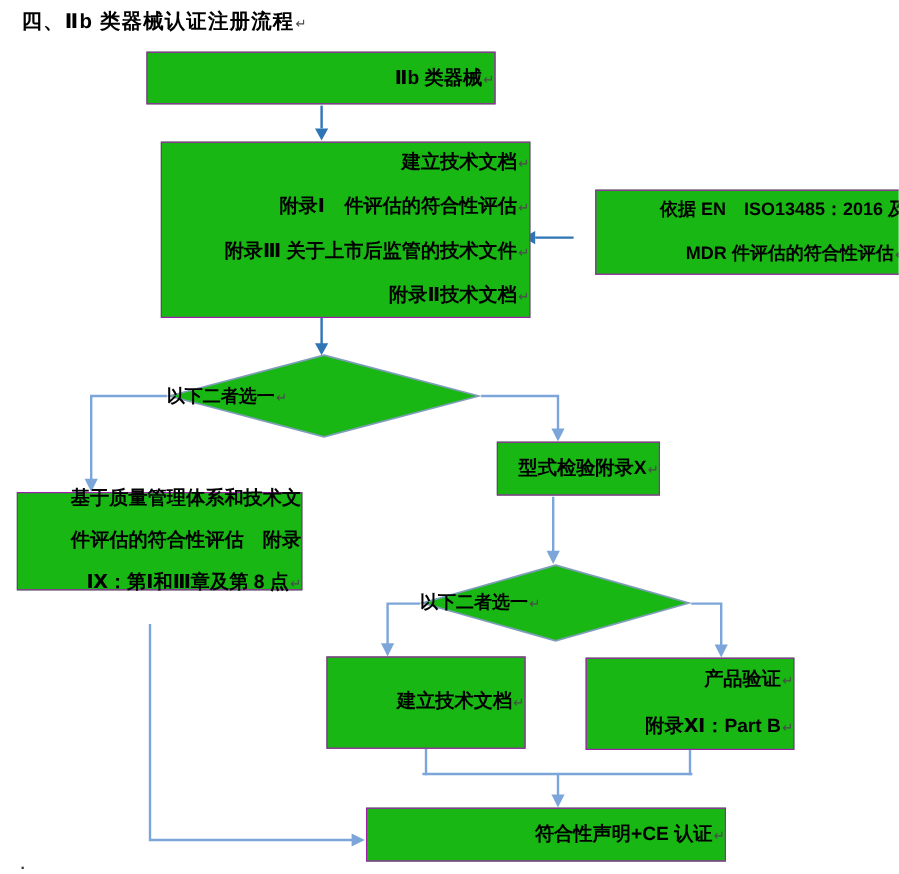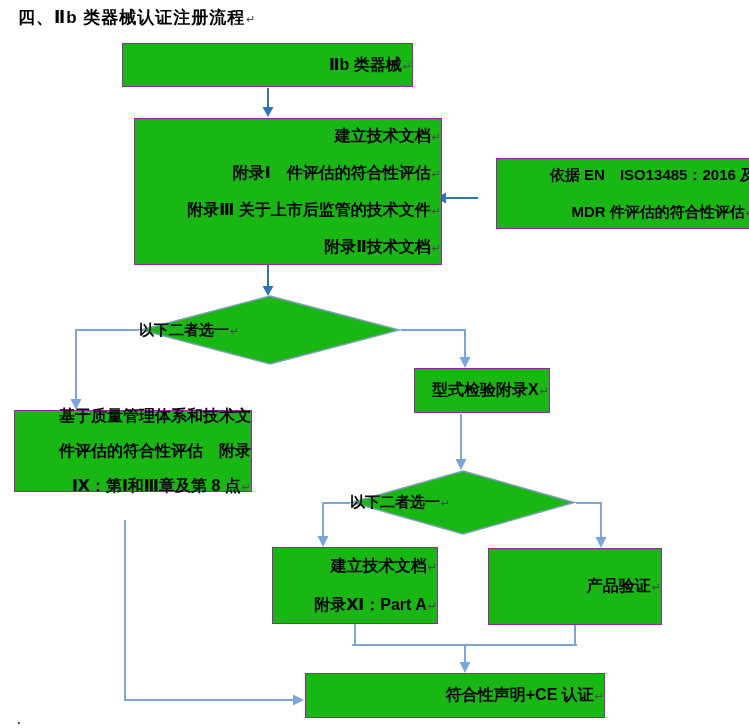--- a/index.html
+++ b/index.html
@@ -132,28 +132,28 @@
     </svg>
     <div class="dlabel">
       <span>以下二者选一</span><span class="mark">↵</span>
     </div>
   </div>
 
   <div class="node lh37" style="left:272px;top:547px;width:166px;height:77px;">
     <div class="line">
       <span>建立技术文档</span><span class="mark">↵</span>
     </div>
-    <div class="line">
-      <span>附录Ⅺ：Part A</span><span class="mark">↵</span>
-    </div>
   </div>
 
   <div class="node lh37" style="left:488px;top:548px;width:174px;height:77px;">
     <div class="line">
       <span>产品验证</span><span class="mark">↵</span>
+    </div>
+    <div class="line">
+      <span>附录Ⅺ：Part B</span><span class="mark">↵</span>
     </div>
   </div>
 
   <div class="node" style="left:305px;top:673px;width:300px;height:45px;">
     <div class="line">
       <span>符合性声明+CE 认证</span><span class="mark">↵</span>
     </div>
   </div>
 
   <span class="artifact">.</span>

